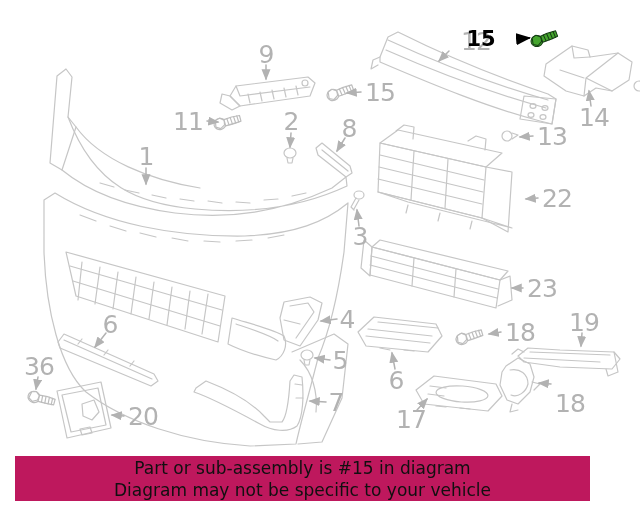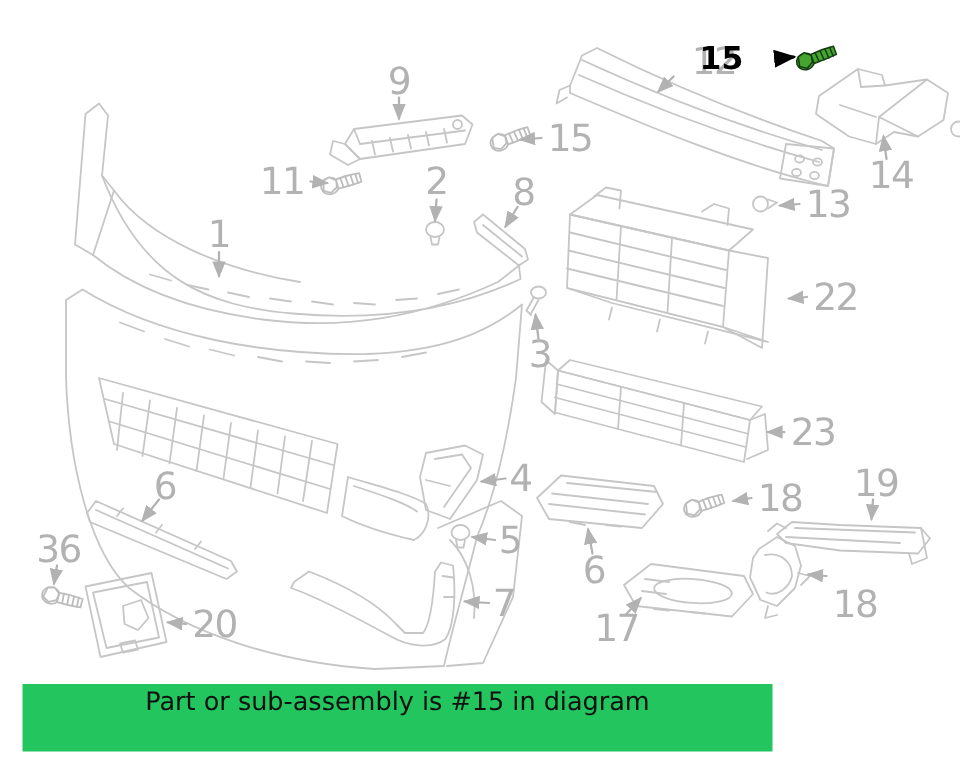--- a/index.html
+++ b/index.html
@@ -2,21 +2,21 @@
 <html><head>
 <meta charset="utf-8">
 <style>
   html,body{margin:0;padding:0;background:#fff;}
   .stage{position:relative;width:640px;height:512px;background:#ffffff;overflow:hidden;
          font-family:"DejaVu Sans","Liberation Sans",sans-serif;}
   .stage svg{position:absolute;left:0;top:0;}
   .plabel{position:absolute;transform:translate(-50%,-50%);font-size:25px;color:#b2b2b2;
           letter-spacing:-1px;white-space:nowrap;user-select:none;}
   .plabel.hl{color:#000;font-size:21px;font-weight:bold;letter-spacing:0;}
-  .banner{position:absolute;left:15px;top:456px;width:500px;height:45px;background:#22c55e;
+  .banner{position:absolute;left:15px;top:456px;width:575px;height:45px;background:#be185d;
           color:#101010;text-align:center;font-size:17px;line-height:22px;padding-top:1px;
           box-sizing:border-box;}
 </style>
 </head>
 <body>
 
 <div class="stage">
 
   <svg width="640" height="512" viewBox="0 0 640 512">
     <defs>
@@ -233,15 +233,16 @@
   <div class="plabel" style="left:570px;top:403px">18</div>
   <div class="plabel" style="left:584px;top:322px">19</div>
   <div class="plabel" style="left:143px;top:416px">20</div>
   <div class="plabel" style="left:39px;top:366px">36</div>
   <div class="plabel" style="left:557px;top:198px">22</div>
   <div class="plabel" style="left:542px;top:288px">23</div>
   <div class="plabel" style="left:520px;top:332px">18</div>
 
   <div class="banner">
     <div>Part or sub-assembly is #15 in diagram</div>
+    <div>Diagram may not be specific to your vehicle</div>
   </div>
 
 </div>
 
 </body></html>

